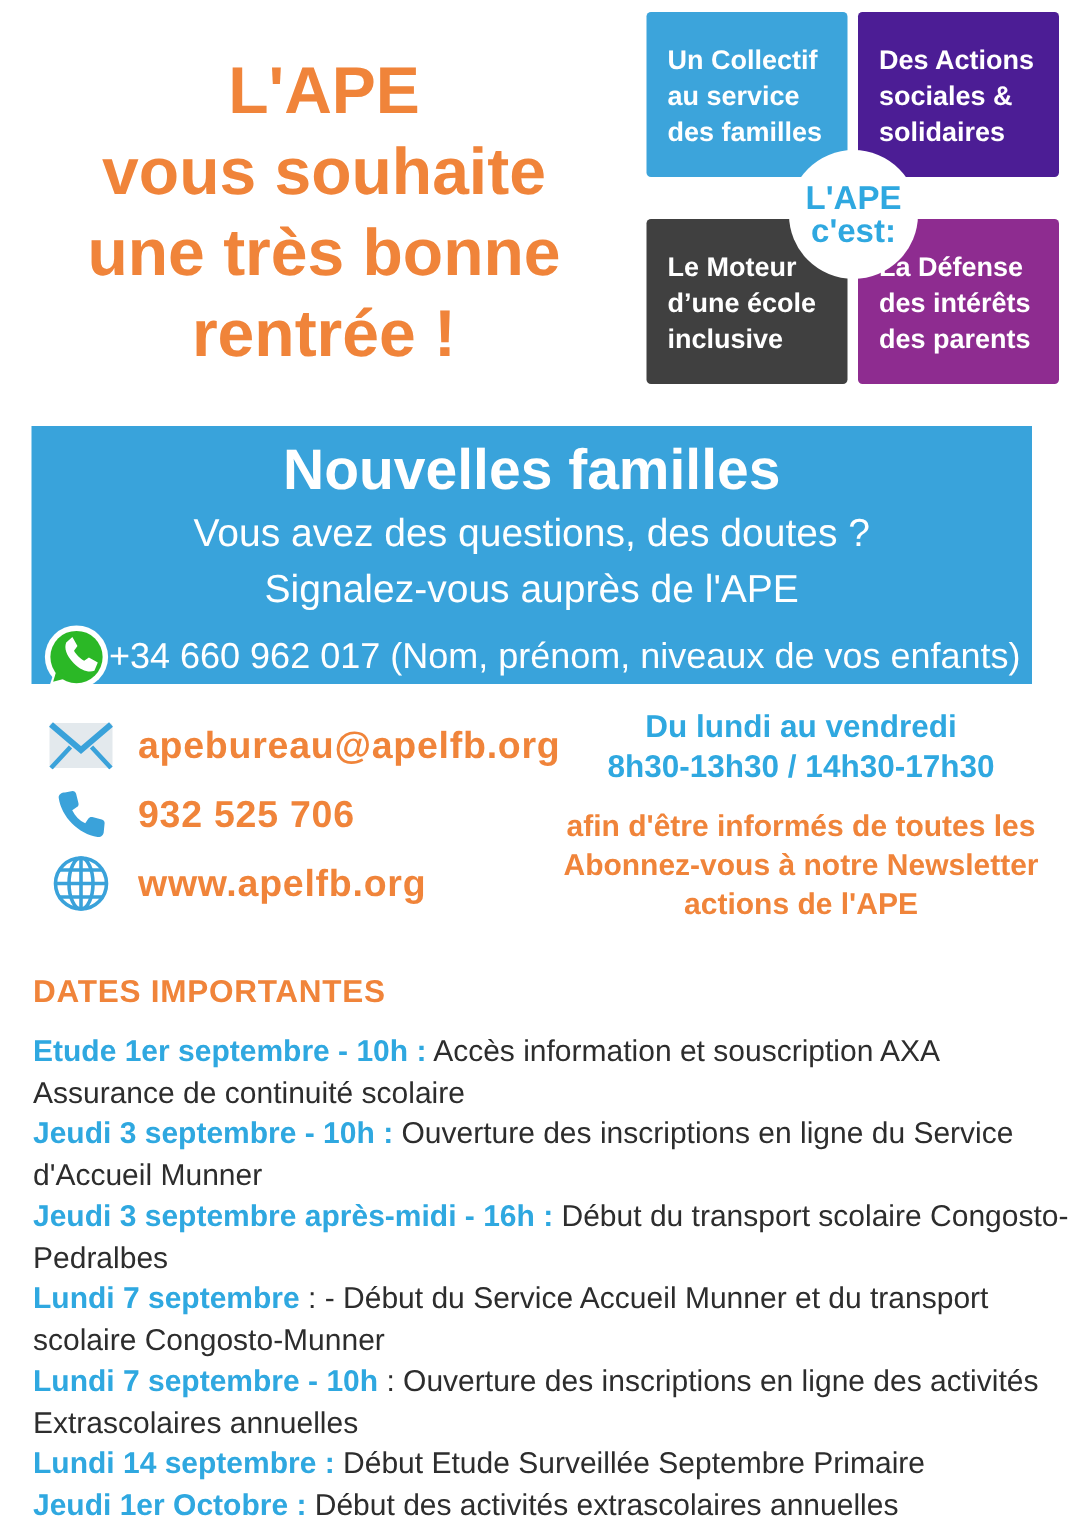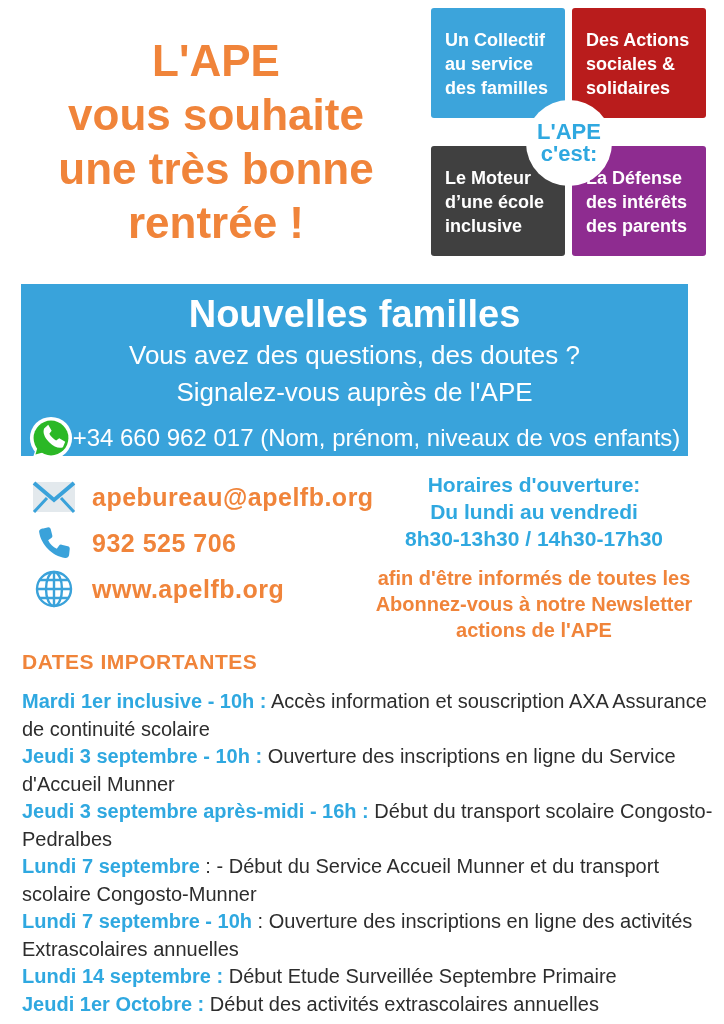--- a/index.html
+++ b/index.html
@@ -13,21 +13,21 @@
     color:#F0843A;font-weight:bold;font-size:44px;line-height:54px;
   }
   
   .badge-grid{position:absolute;left:431px;top:8px;width:275px;height:269px;}
   .quad{
     position:absolute;width:134px;height:110px;border-radius:3px;
     color:#ffffff;font-weight:bold;font-size:18px;line-height:24px;
     padding:20px 10px 0 14px;box-sizing:border-box;
   }
   .quad.q0{left:0;top:0;background:#3CA4DB;}
-  .quad.q1{left:141px;top:0;background:#b91c1c;}
+  .quad.q1{left:141px;top:0;background:#4c1d95;}
   .quad.q2{left:0;top:138px;background:#404040;}
   .quad.q3{left:141px;top:138px;background:#8E2C90;}
   .badge-circle{
     position:absolute;left:95px;top:92px;width:86px;height:86px;border-radius:50%;
     background:#ffffff;display:flex;flex-direction:column;align-items:center;justify-content:center;
     color:#2FA8E0;font-weight:bold;font-size:22px;line-height:22px;
   }
   
   .banner{
     position:absolute;left:21px;top:284px;width:667px;height:172px;background:#39A3DB;
@@ -131,34 +131,33 @@
             <path d="M3 20 H37 M5.5 11 H34.5 M5.5 29 H34.5 M20 3 V37"></path>
           </g>
         </svg>
       </span>
       <span class="contact-text">www.apelfb.org</span>
     </div>
   </div>
 
   <div class="right-col">
     <div class="hours">
-      <div>Horaires d'ouverture:</div>
       <div>Du lundi au vendredi</div>
       <div>8h30-13h30 / 14h30-17h30</div>
     </div>
     <div class="newsletter">
       <div>afin d'être informés de toutes les</div>
       <div>Abonnez-vous à notre Newsletter</div>
       <div>actions de l'APE</div>
     </div>
   </div>
 
   <h2 class="dates-title">DATES IMPORTANTES</h2>
   <div class="dates-list">
-    <p><span class="date-part">Mardi 1er inclusive - 10h :</span><span class="desc-part"> Accès information et souscription AXA Assurance de continuité scolaire</span></p>
+    <p><span class="date-part">Etude 1er septembre - 10h :</span><span class="desc-part"> Accès information et souscription AXA Assurance de continuité scolaire</span></p>
     <p><span class="date-part">Jeudi 3 septembre - 10h :</span><span class="desc-part"> Ouverture des inscriptions en ligne du Service d'Accueil Munner</span></p>
     <p><span class="date-part">Jeudi 3 septembre après-midi - 16h :</span><span class="desc-part"> Début du transport scolaire Congosto-Pedralbes</span></p>
     <p><span class="date-part">Lundi 7 septembre</span><span class="desc-part"> : - Début du Service Accueil Munner et du transport scolaire Congosto-Munner</span></p>
     <p><span class="date-part">Lundi 7 septembre - 10h</span><span class="desc-part"> : Ouverture des inscriptions en ligne des activités Extrascolaires annuelles</span></p>
     <p><span class="date-part">Lundi 14 septembre :</span><span class="desc-part"> Début Etude Surveillée Septembre Primaire</span></p>
     <p><span class="date-part">Jeudi 1er Octobre :</span><span class="desc-part"> Début des activités extrascolaires annuelles</span></p>
   </div>
 
 </div>
 

